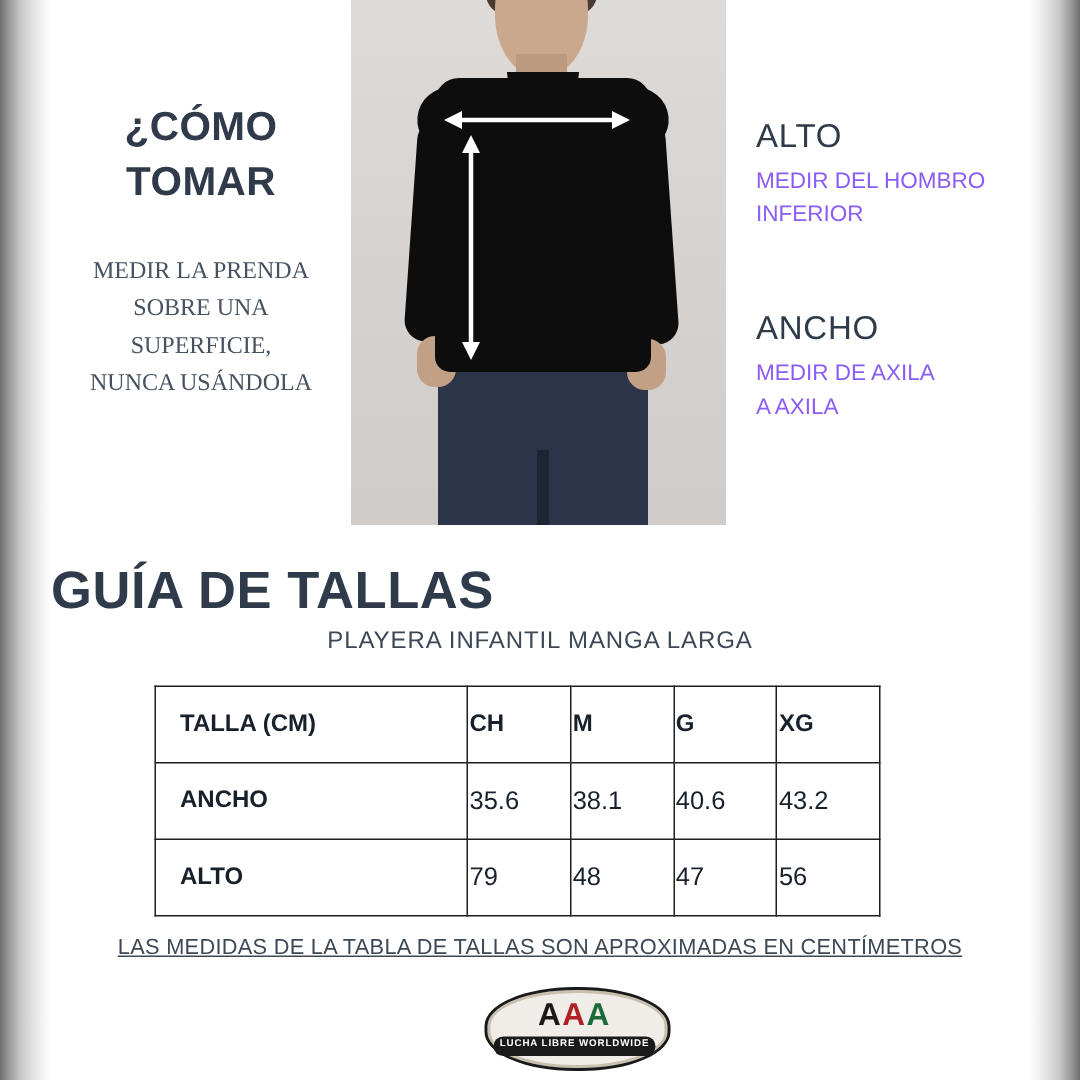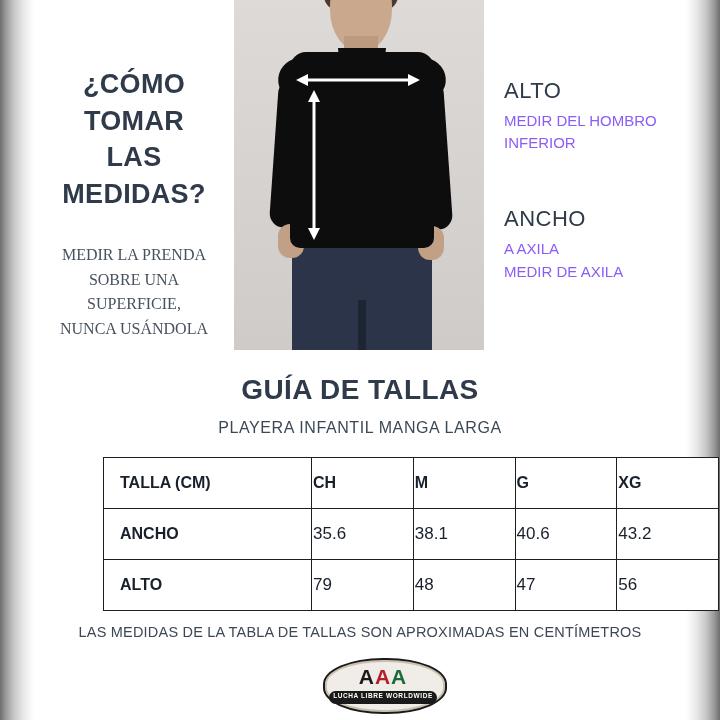--- a/index.html
+++ b/index.html
@@ -222,42 +222,42 @@
     line-height: 1.48;
   }
   .rc-block2 { margin-top: 52px; }
 
   
   .guide-title {
     position: absolute;
     left: 0;
     top: 374px;
     width: 652px;
-    text-align: center;
-    font-size: 28px;
+    text-align: left;
+    font-size: 35px;
     font-weight: 700;
     color: #2f3a4a;
     letter-spacing: 0.4px;
   }
   .guide-sub {
     position: absolute;
     left: 0;
     top: 419px;
     width: 652px;
     text-align: center;
     font-size: 16px;
     color: #3d4856;
     letter-spacing: 0.6px;
   }
 
   table.sizes {
     position: absolute;
     left: 69px;
     top: 457px;
-    width: 616px;
+    width: 484px;
     border-collapse: collapse;
     background: #ffffff;
   }
   table.sizes td, table.sizes th {
     border: 1.5px solid #1f1f1f;
     height: 48px;
     text-align: left;
     font-size: 16px;
     color: #17202b;
   }
@@ -277,20 +277,21 @@
 
   .table-note {
     position: absolute;
     left: 0;
     top: 624px;
     width: 652px;
     text-align: center;
     font-size: 14.5px;
     color: #3d4856;
     letter-spacing: 0.2px;
+    text-decoration: underline;
   }
 
   
   .logo {
     position: absolute;
     left: 289px;
     top: 658px;
     width: 120px;
     height: 52px;
   }
@@ -340,21 +341,20 @@
 <body>
 
 <div class="page">
   <div class="inner">
 
     <div class="top">
 
       <div class="left-col">
         <div class="big-title">
           <div>¿CÓMO TOMAR</div>
-          <div>LAS MEDIDAS?</div>
         </div>
         <div class="left-sub">
           <div>MEDIR LA PRENDA</div>
           <div>SOBRE UNA</div>
           <div>SUPERFICIE,</div>
           <div>NUNCA USÁNDOLA</div>
         </div>
       </div>
 
       <div class="photo">
@@ -391,22 +391,22 @@
         <div>
           <div class="rc-head">ALTO</div>
           <div class="rc-body">
             <div>MEDIR DEL HOMBRO</div>
             <div>INFERIOR</div>
           </div>
         </div>
         <div class="rc-block2">
           <div class="rc-head">ANCHO</div>
           <div class="rc-body">
+            <div>MEDIR DE AXILA</div>
             <div>A AXILA</div>
-            <div>MEDIR DE AXILA</div>
           </div>
         </div>
       </div>
     </div>
 
     <div class="guide-title">GUÍA DE TALLAS</div>
     <div class="guide-sub">PLAYERA INFANTIL MANGA LARGA</div>
 
     <table class="sizes">
       <thead>

